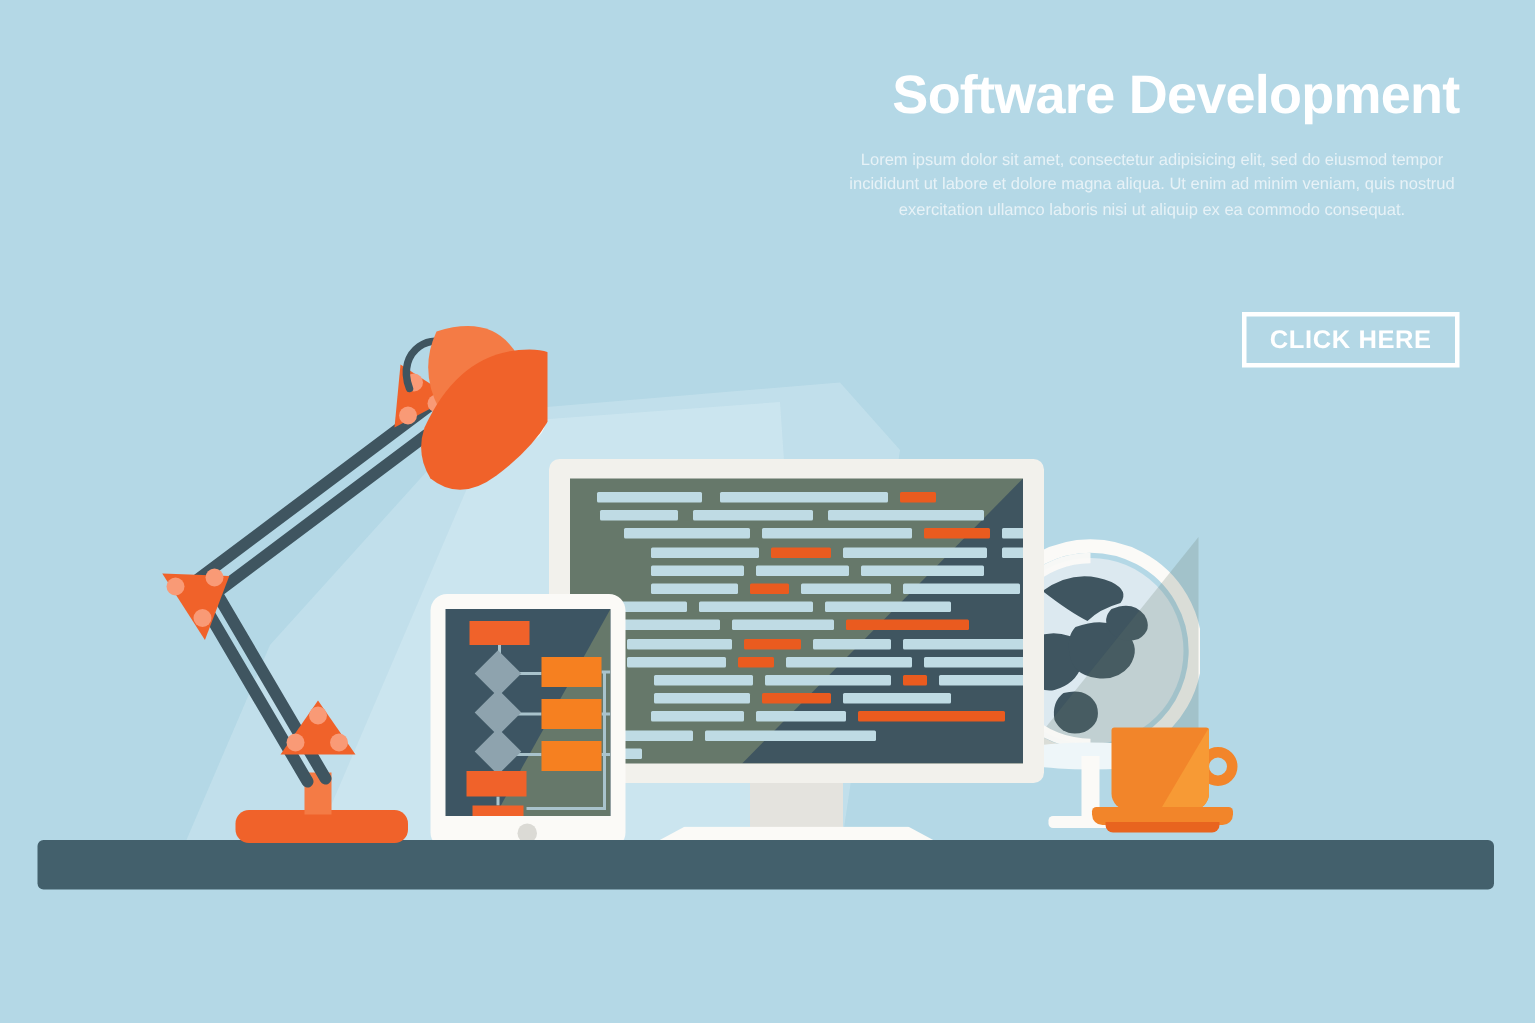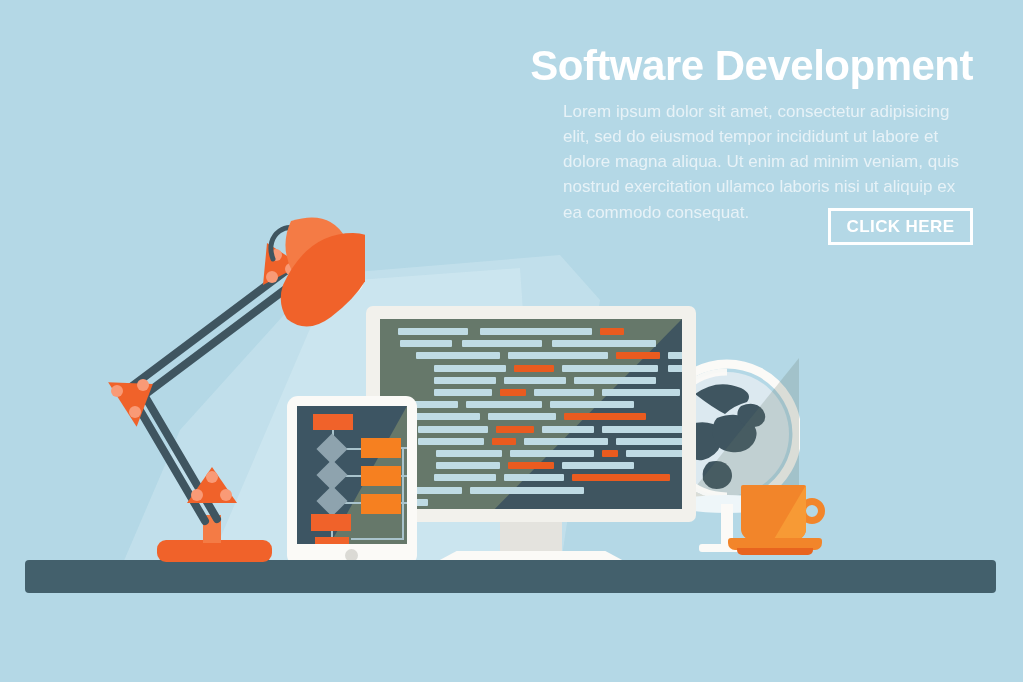--- a/index.html
+++ b/index.html
@@ -7,29 +7,29 @@
   body{
     width:1023px;height:682px;overflow:hidden;
     font-family:"Liberation Sans","DejaVu Sans",sans-serif;
     background:#b4d8e6;
   }
   #stage{position:relative;width:1023px;height:682px;background:#b4d8e6;overflow:hidden;}
 
   
   .headline{
     position:absolute; right:50px; top:44px;
-    font-size:42px; font-weight:bold; color:#ffffff;
+    font-size:36px; font-weight:bold; color:#ffffff;
     letter-spacing:-0.5px; text-align:right; line-height:1.05;
     white-space:nowrap;
     margin-left:12px;
   }
   .para{
     position:absolute; right:50px;
-    width:410px; text-align:left;
-    font-size:17px; line-height:1.48; color:#e7f2f7;
+    width:410px; text-align:center;
+    font-size:11px; line-height:1.48; color:#e7f2f7;
   }
   .para.p1{ top:99px; }
   .para.p2{ top:152px; }
   .cta{
     position:absolute; right:50px; top:208px;
     width:145px; height:37px;
     border:3px solid #ffffff; box-sizing:border-box;
     color:#ffffff; font-size:17px; font-weight:bold; letter-spacing:.4px;
     display:flex; align-items:center; justify-content:center;
     cursor:pointer; background:transparent;

